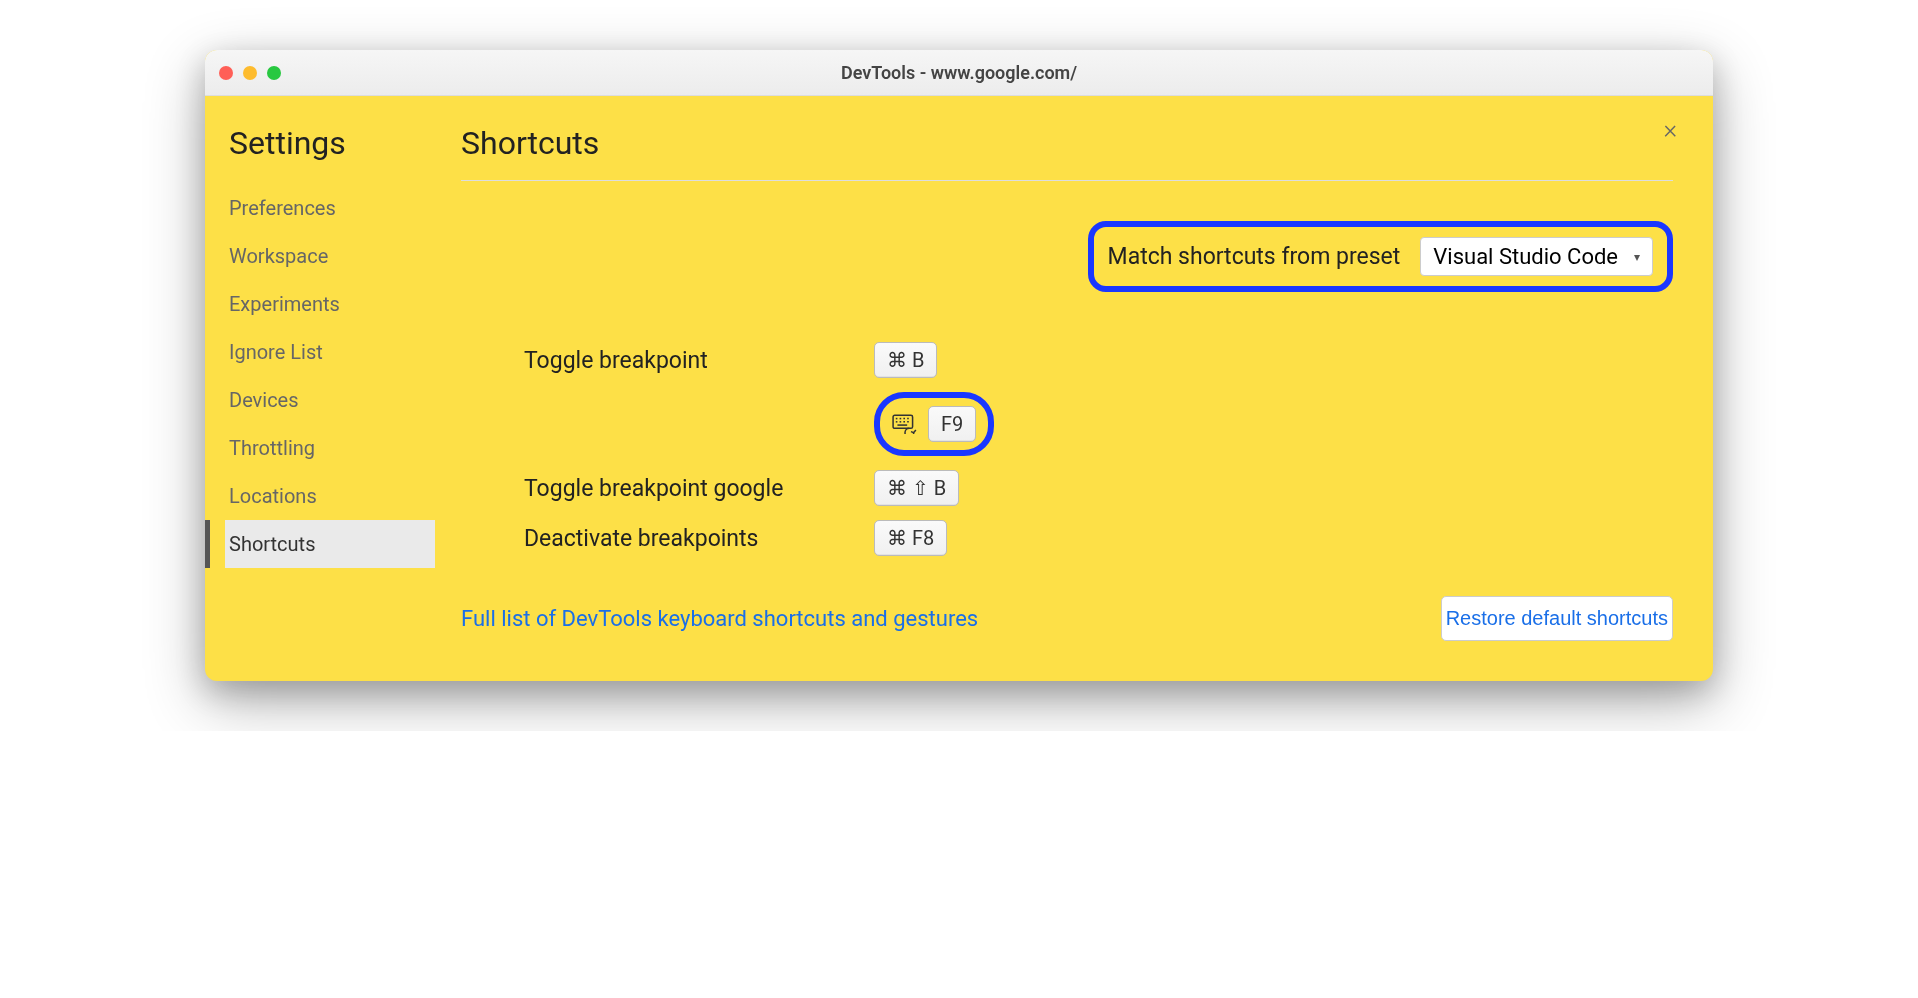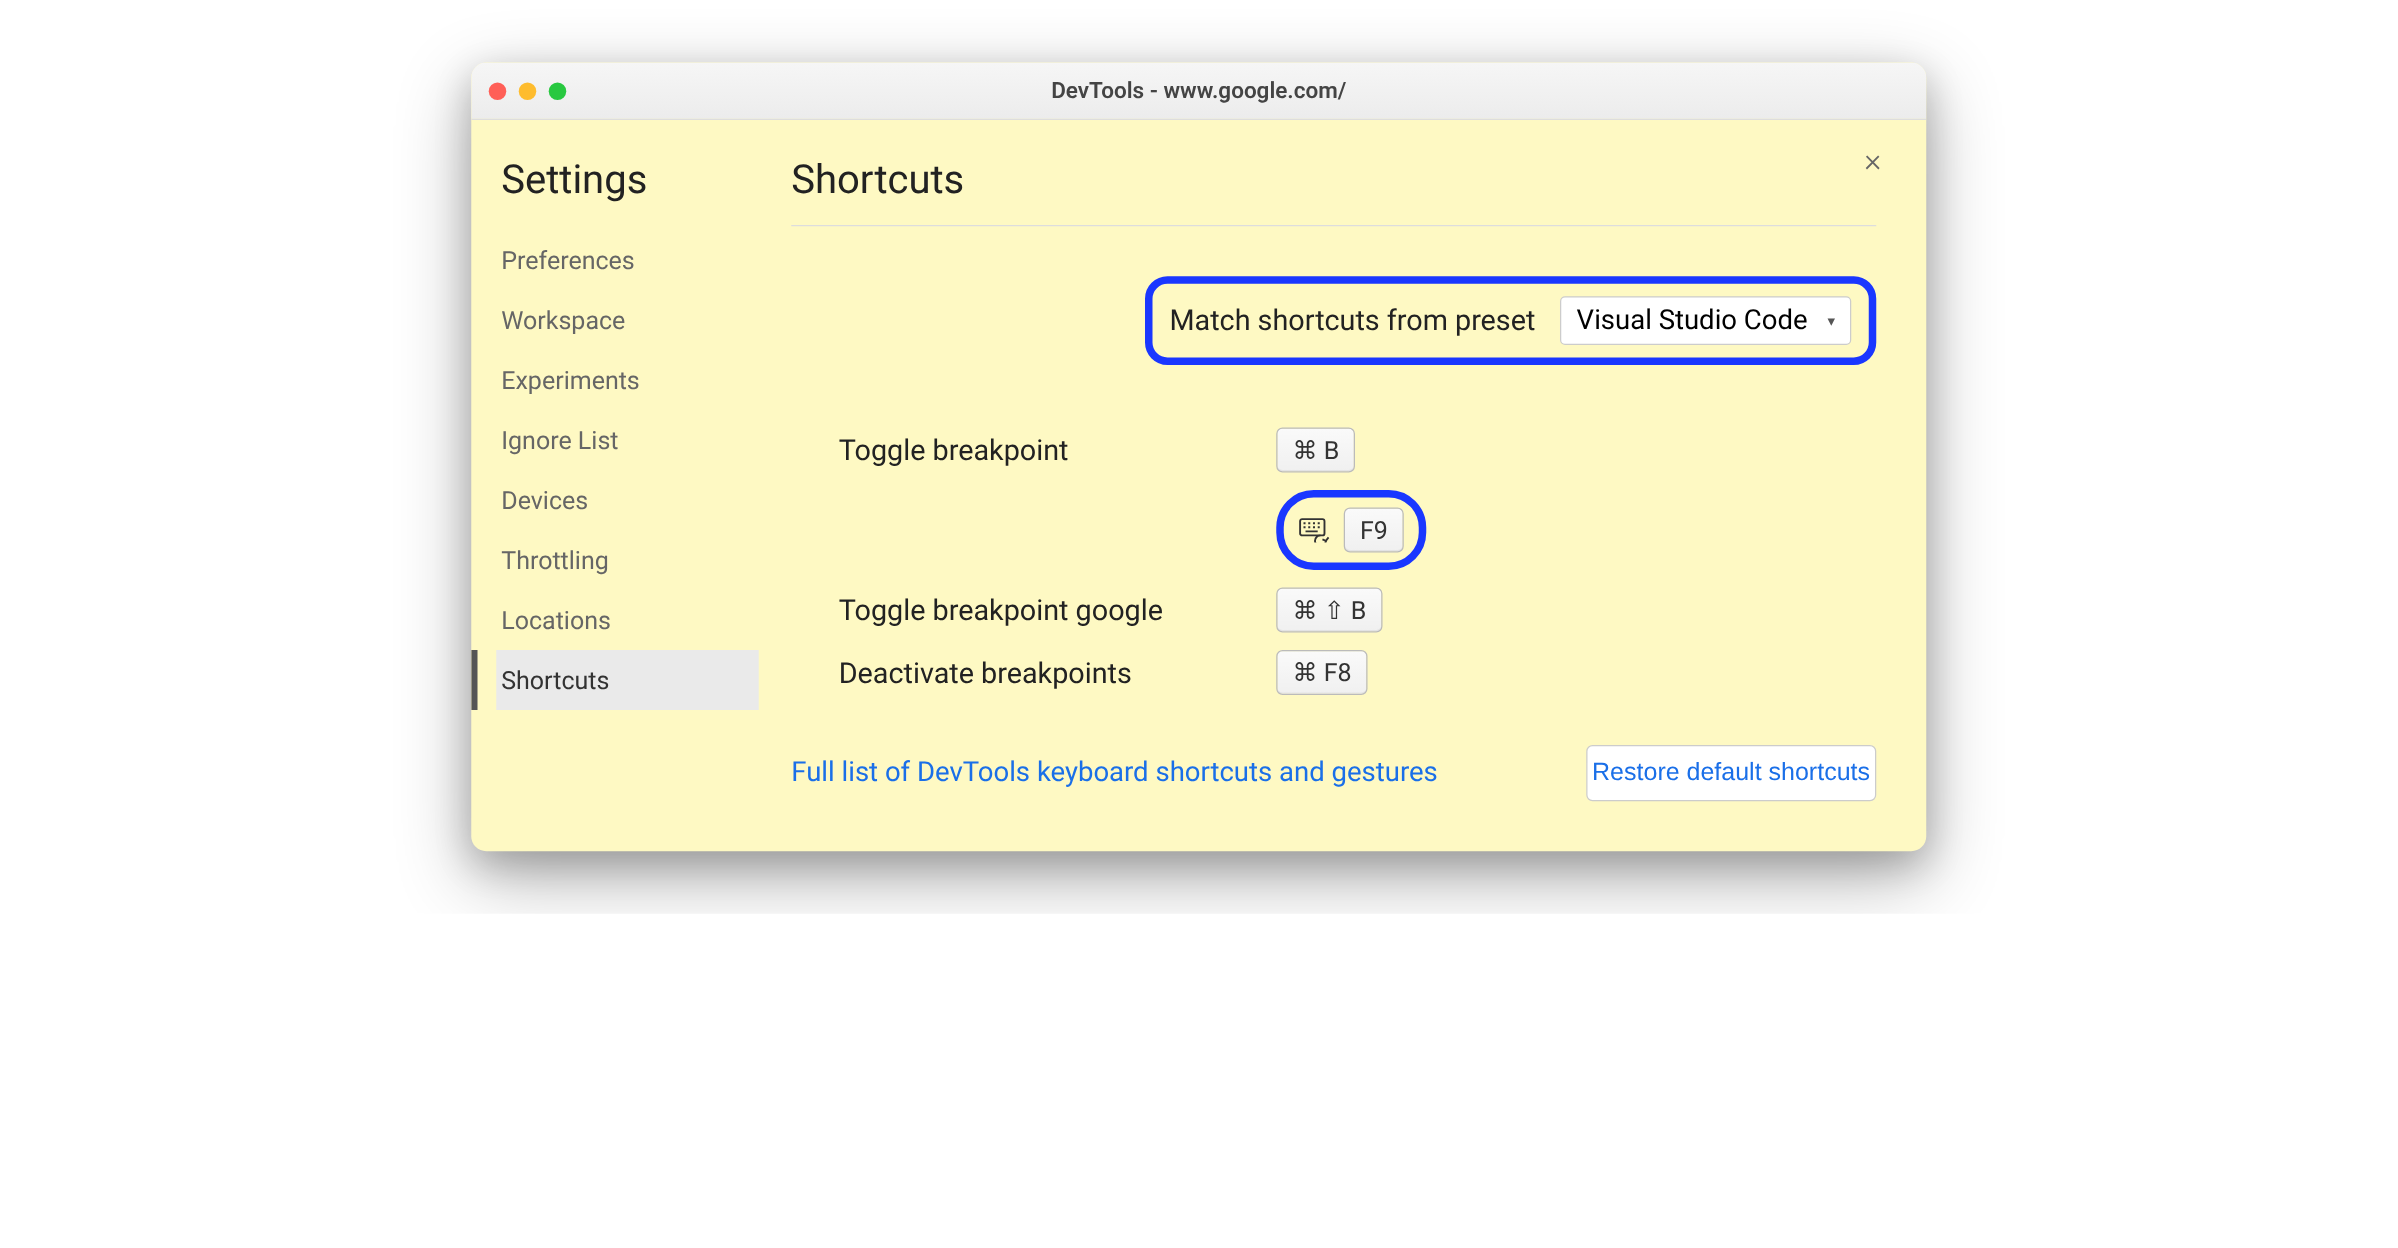--- a/index.html
+++ b/index.html
@@ -9,23 +9,23 @@
     }
     body {
       font-family: -apple-system, BlinkMacSystemFont, "Segoe UI", Roboto, Helvetica, Arial, sans-serif;
       background: #fff;
       display: flex;
       align-items: flex-start;
       justify-content: center;
       padding: 50px;
     }
     .window {
-      width: 1164px;
+      width: 1508px;
       border-radius: 12px;
-      background: #fef9c3;
+      background: #fde047;
       box-shadow: 0 20px 60px rgba(0,0,0,0.3), 0 10px 30px rgba(0,0,0,0.2);
       overflow: hidden;
     }
     .titlebar {
       height: 46px;
       background: linear-gradient(to bottom, #f6f6f6, #ececec);
       border-bottom: 1px solid #ddd;
       display: flex;
       align-items: center;
       position: relative;
@@ -154,20 +154,21 @@
     }
     .shortcut-row {
       display: flex;
       align-items: center;
       margin-bottom: 14px;
     }
     .shortcut-label {
       width: 350px;
       font-size: 23px;
       color: #222;
+      margin-left: 25px;
     }
     .shortcut-keys-area {
       display: flex;
       align-items: center;
       gap: 10px;
     }
     .key {
       display: inline-flex;
       align-items: center;
       justify-content: center;

